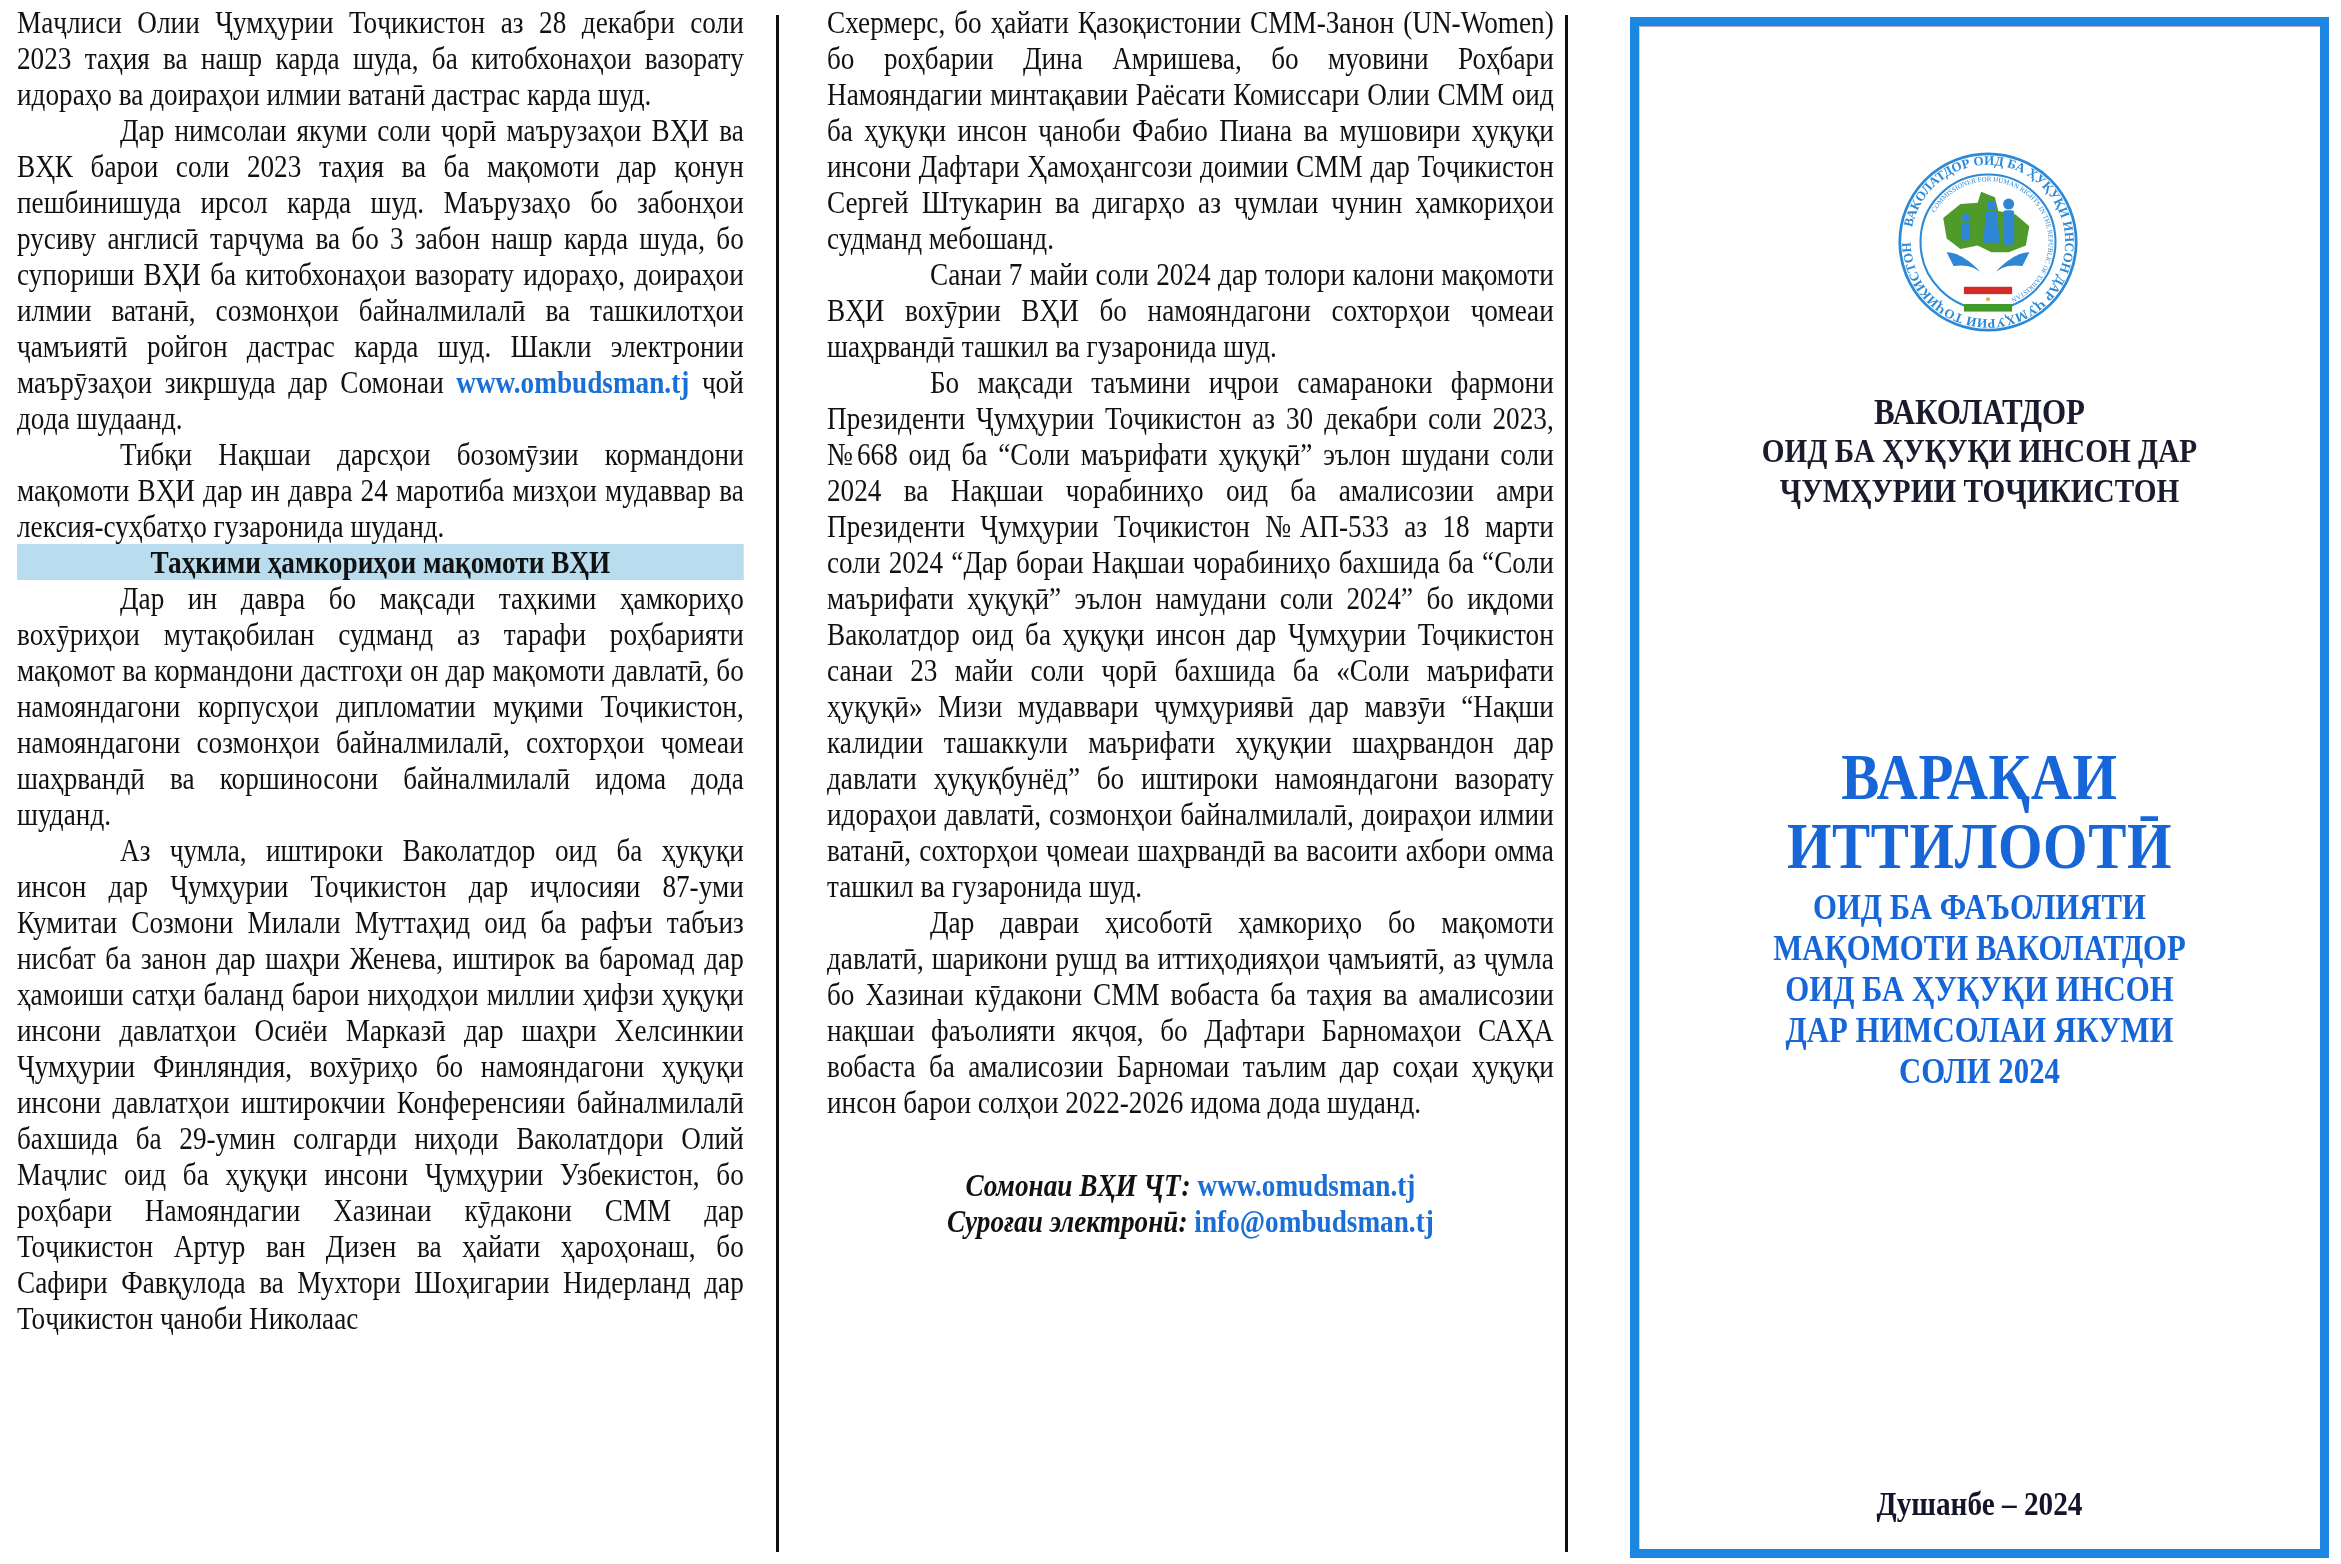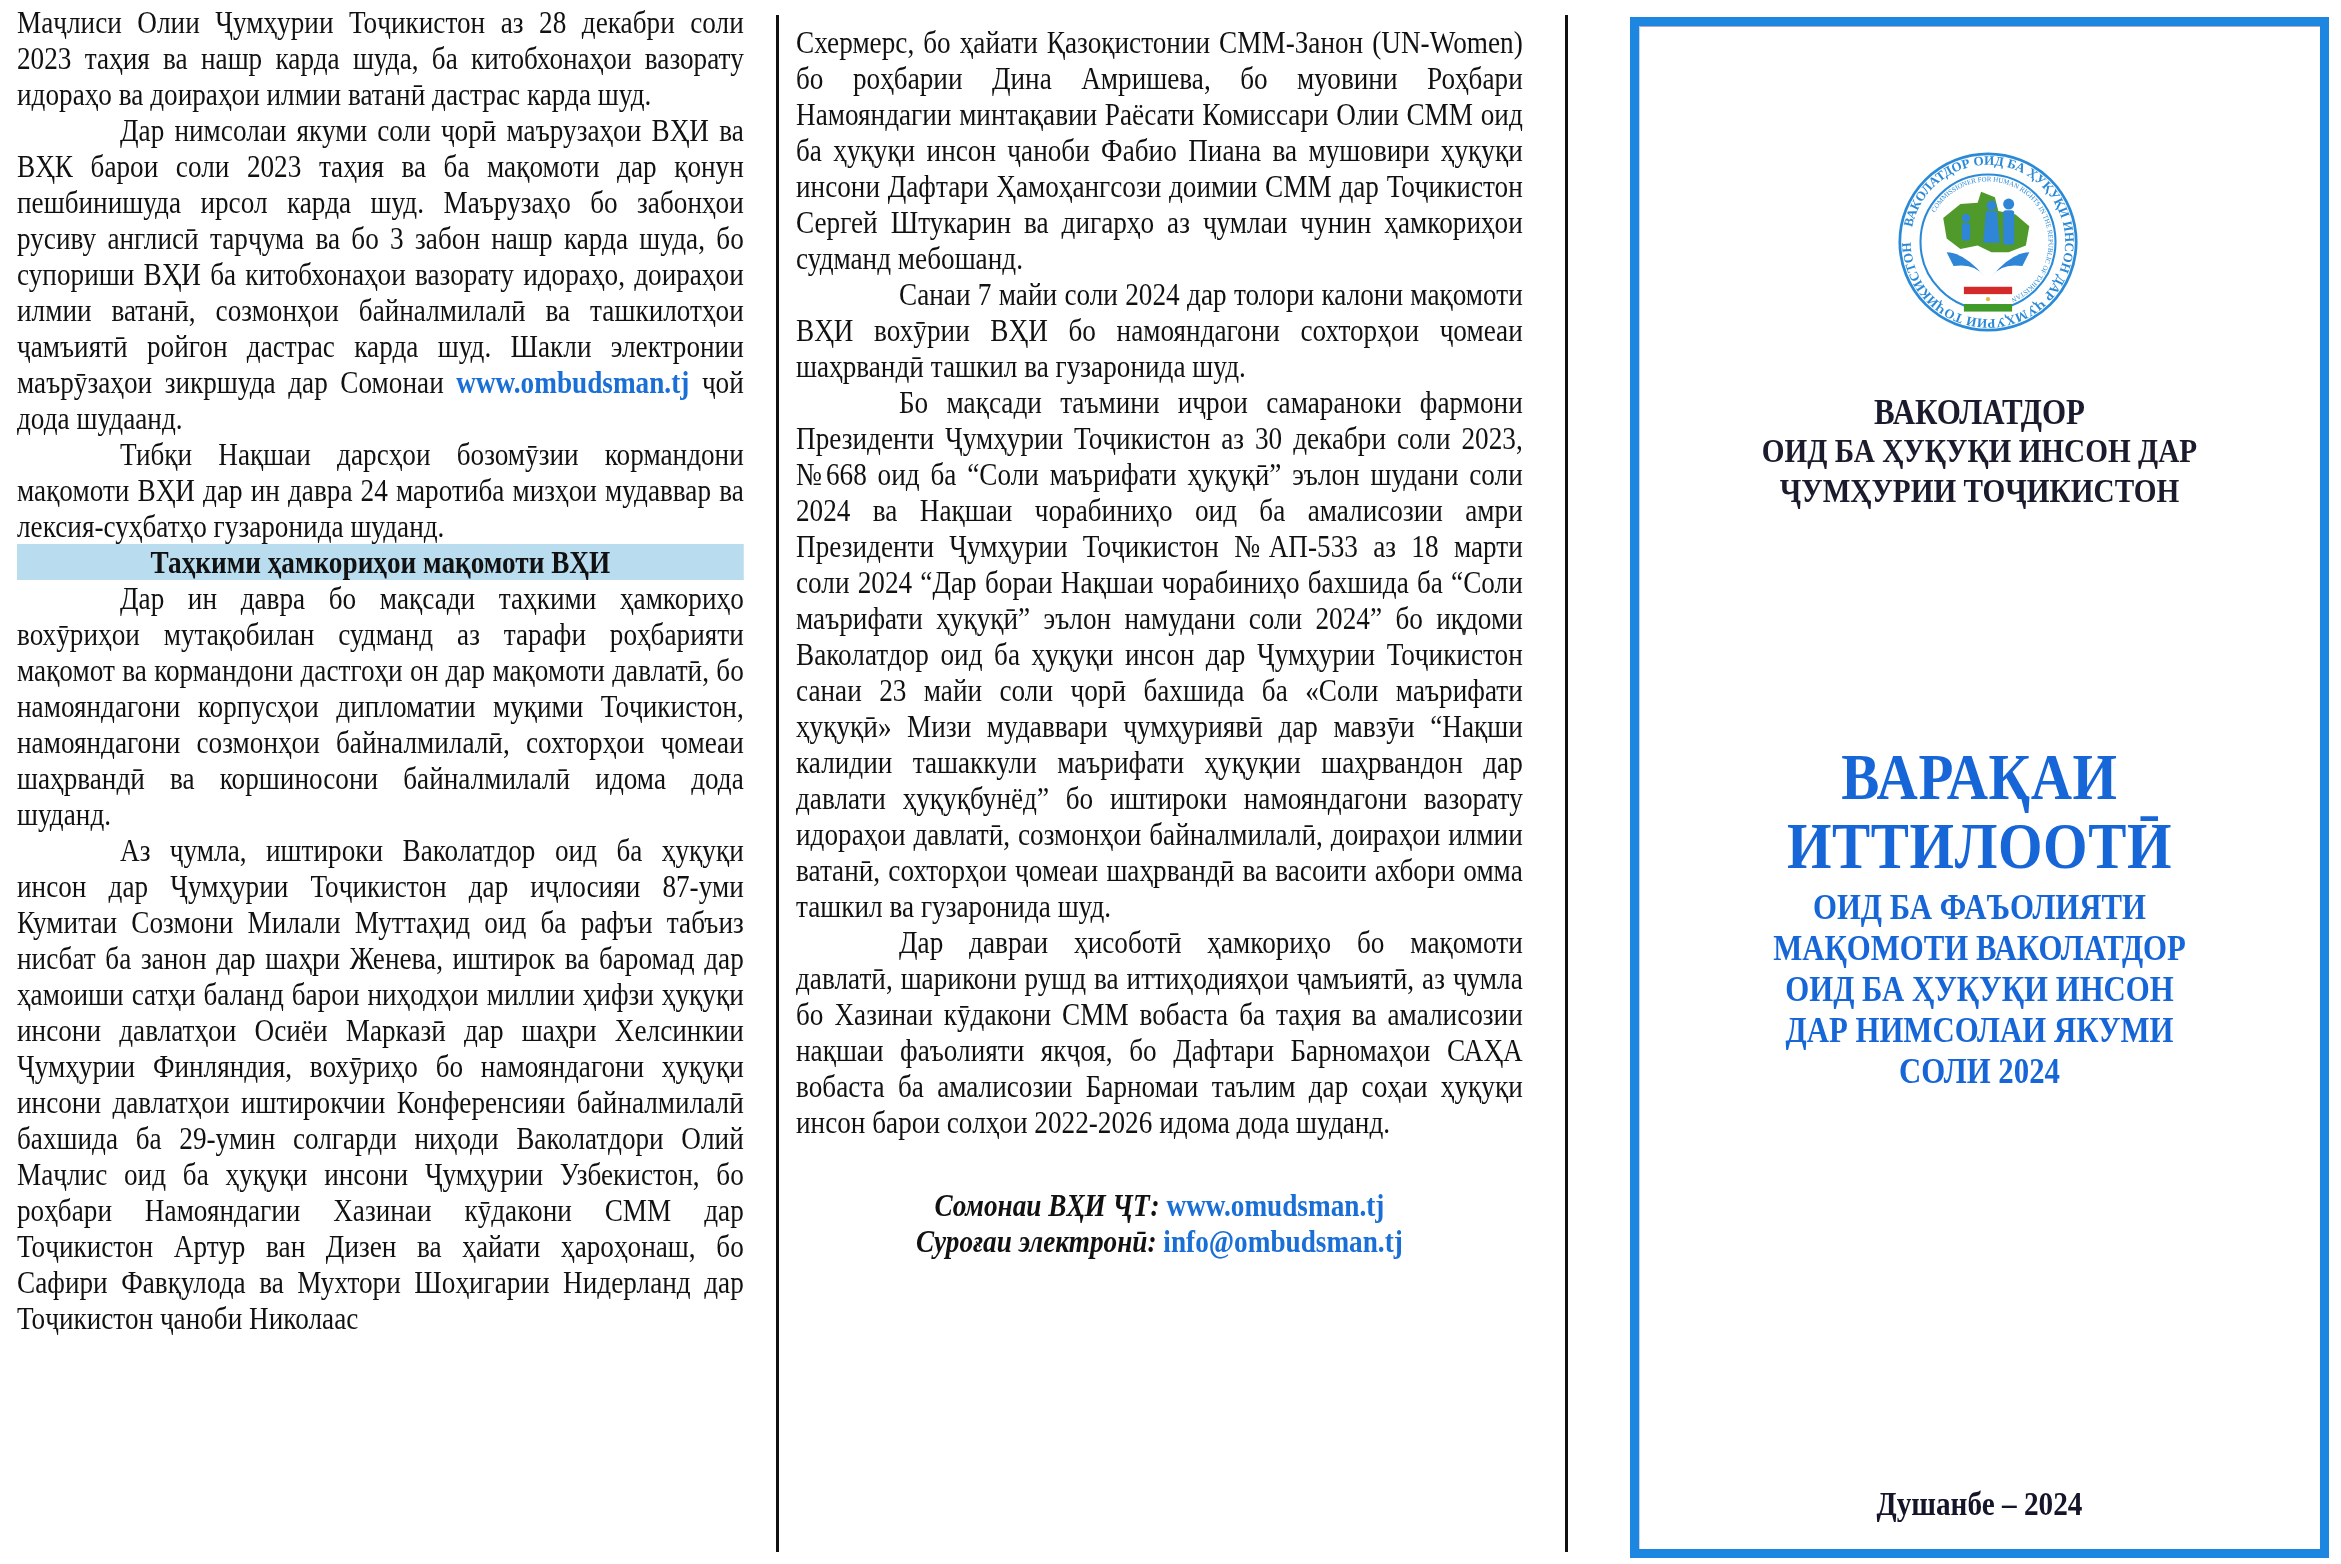--- a/index.html
+++ b/index.html
@@ -1,20 +1,20 @@
 <!DOCTYPE html>
 <html style="font-size:11px"><head>
 <meta charset="utf-8">
 <style>
   html, body { margin: 0; padding: 0; background: #ffffff; }
   body { width: 2342px; height: 1565px; position: relative; overflow: hidden; font-family: "Liberation Serif", serif; color: #111; }
   .col { position: absolute; top: 4.1px; width: 727px; font-size: 32px; line-height: 36px; text-align: justify; }
   .col .inner { width: 854px; transform: scaleX(0.851); transform-origin: 0 0; }
   #col1 { left: 17px; }
-  #col2 { left: 796px; margin-top: 20px; }
+  #col2 { left: 827px; }
   .col p { margin: 0; text-indent: 121px; }
   .col p.noindent { text-indent: 0; }
   .col .link { color: #1a6fd6; font-weight: bold; }
   .divider { position: absolute; width: 3.4px; background: #111; top: 15px; height: 1537px; }
   #div1 { left: 776px; }
   #div2 { left: 1565px; }
   .band { background: #b9dcee; text-align: center; font-weight: bold; margin: 0 0 0 -1.4px; text-indent: 0 !important; color: #111; }
   .contacts { text-align: center; font-weight: bold; font-style: italic; margin-top: 47px; line-height: 36px; text-indent: 0 !important; }
   .contacts .link { font-style: normal; }
 

